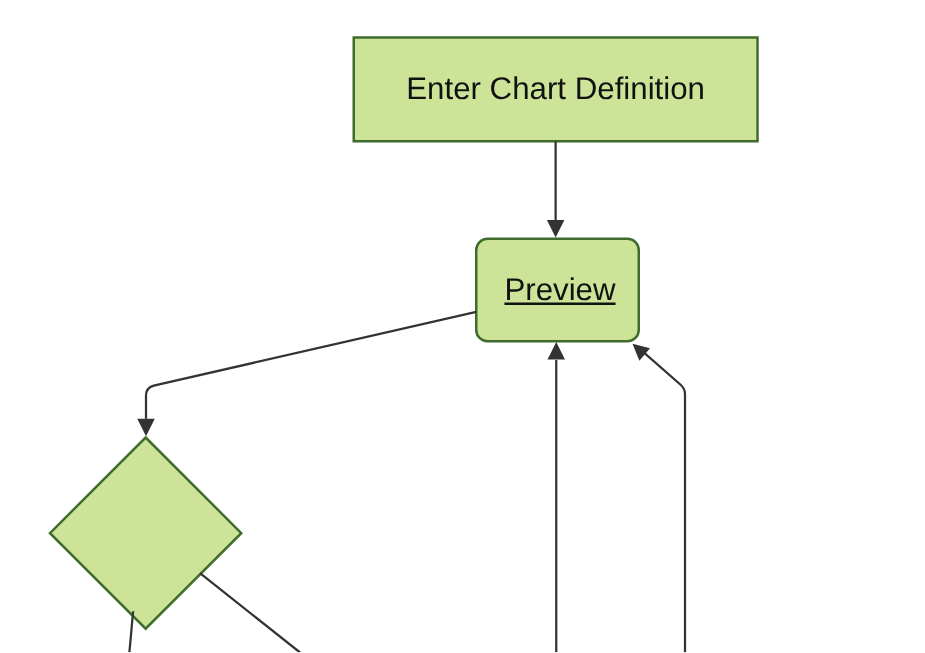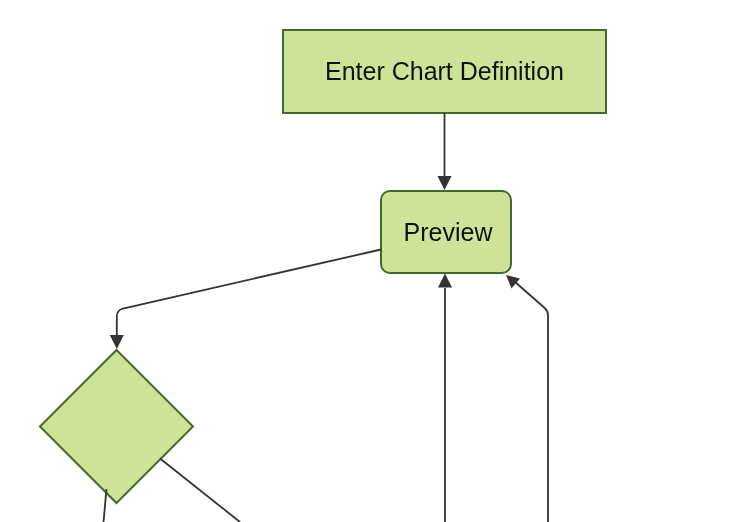--- a/index.html
+++ b/index.html
@@ -25,21 +25,21 @@
     display: flex;
     align-items: center;
     justify-content: center;
     text-align: center;
     font-size: 25px;
     color: #111111;
     pointer-events: none;
     white-space: nowrap;
   }
   .label-enter   { left: 283px; top: 30px;  width: 323px; height: 83px; }
-  .label-preview { left: 381px; top: 191px; width: 134px; height: 82px; }
+  .label-preview { left: 381px; top: 191px; width: 134px; height: 82px; text-decoration: underline; }
   .label-decide  { left: 40px;  top: 390px; width: 153px; height: 74px; }
 </style>
 </head>
 <body>
 
 <div id="canvas">
 
   <svg id="edges-shapes" width="740" height="522" viewBox="0 0 740 522">
 
     <rect x="283" y="30" width="323" height="83" stroke-width="2" fill="#cde498" stroke="#3f6c2d"></rect>

